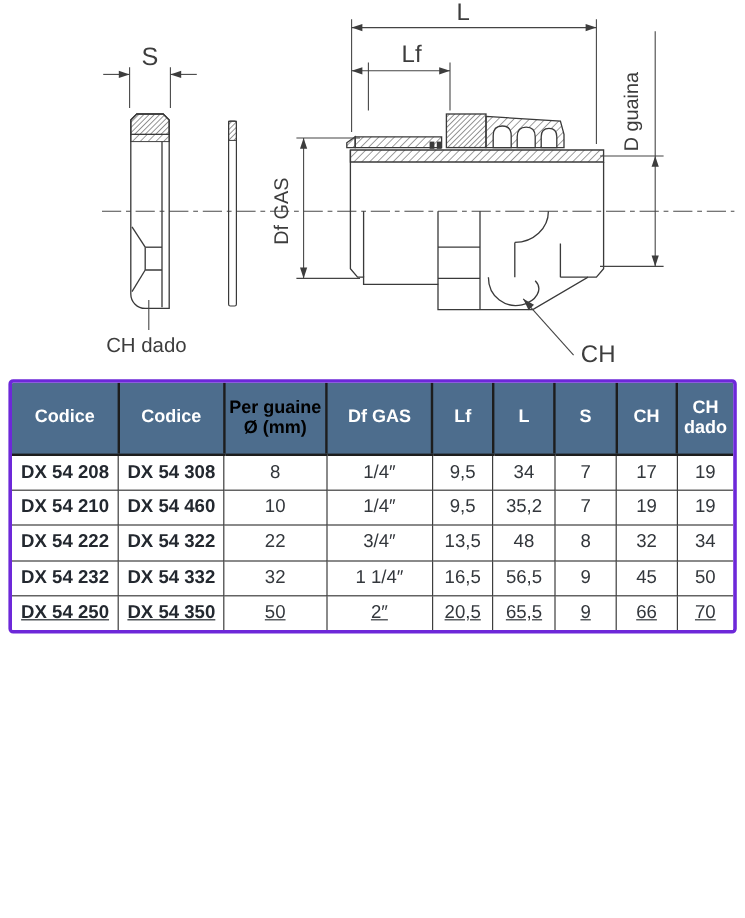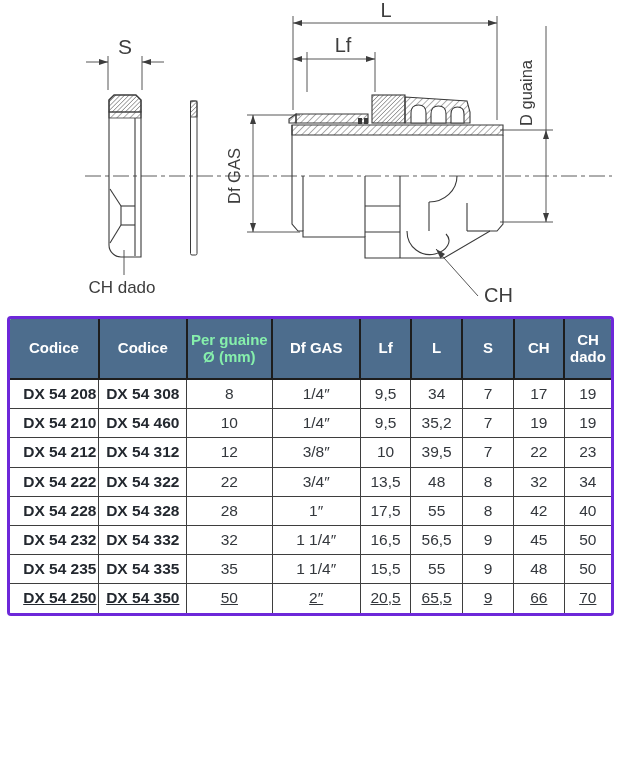--- a/index.html
+++ b/index.html
@@ -20,21 +20,21 @@
     color:#fff;font-weight:bold;font-size:15px;line-height:1.12;
     height:59px;text-align:center;vertical-align:middle;
     border-left:2px solid #1d1d1d;border-bottom:2px solid #1d1d1d;
     white-space:pre-line;padding:0 2px;
   }
   table.dims th:first-child{border-left:none;}
   table.dims td{
     font-size:15.5px;color:#33373c;text-align:center;vertical-align:middle;
     height:28.2px;border:1px solid #3e3e3e;padding:0 2px;background:#fff;
   }
-  table.dims tr td:first-child{border-left:none;text-align:right;}
+  table.dims tr td:first-child{border-left:none;}
   table.dims tr td:last-child{border-right:none;}
   table.dims tr:last-child td{border-bottom:none;text-decoration:underline;}
   table.dims td.code{font-weight:bold;color:#23282f;letter-spacing:0;}
 </style>
 </head>
 <body>
 
 <div class="page">
 
   <svg class="diagram" width="621" height="314" viewBox="0 0 621 314">
@@ -165,21 +165,21 @@
           <col style="width:8.4%">
           <col style="width:8.6%">
         <col style="width:8.5%">
           <col style="width:8.4%">
           <col style="width:7.8%">
       </colgroup>
       <thead>
         <tr>
             <th style="background: rgb(77, 109, 141); color: rgb(255, 255, 255);">Codice</th>
             <th style="background: rgb(77, 109, 141); color: rgb(255, 255, 255);">Codice</th>
-            <th style="background: rgb(77, 109, 141); color: #86efac;">Per guaine
+            <th style="background: rgb(77, 109, 141); color: #000000;">Per guaine
 Ø (mm)</th>
             <th style="background: rgb(77, 109, 141); color: rgb(255, 255, 255);">Df GAS</th>
             <th style="background: rgb(77, 109, 141); color: rgb(255, 255, 255);">Lf</th>
             <th style="background: rgb(77, 109, 141); color: rgb(255, 255, 255);">L</th>
             <th style="background: rgb(77, 109, 141); color: rgb(255, 255, 255);">S</th>
             <th style="background: rgb(77, 109, 141); color: rgb(255, 255, 255);">CH</th>
             <th style="background: rgb(77, 109, 141); color: rgb(255, 255, 255);">CH
 dado</th>
           </tr>
       </thead>
@@ -200,75 +200,42 @@
             <td class="code">DX 54 460</td>
             <td>10</td>
             <td>1/4″</td>
             <td>9,5</td>
             <td>35,2</td>
             <td>7</td>
             <td>19</td>
             <td>19</td>
           </tr>
           <tr>
-            <td class="code">DX 54 212</td>
-            <td class="code">DX 54 312</td>
-            <td>12</td>
-            <td>3/8″</td>
-            <td>10</td>
-            <td>39,5</td>
-            <td>7</td>
-            <td>22</td>
-            <td>23</td>
-          </tr>
-          <tr>
             <td class="code">DX 54 222</td>
             <td class="code">DX 54 322</td>
             <td>22</td>
             <td>3/4″</td>
             <td>13,5</td>
             <td>48</td>
             <td>8</td>
             <td>32</td>
             <td>34</td>
           </tr>
           <tr>
-            <td class="code">DX 54 228</td>
-            <td class="code">DX 54 328</td>
-            <td>28</td>
-            <td>1″</td>
-            <td>17,5</td>
-            <td>55</td>
-            <td>8</td>
-            <td>42</td>
-            <td>40</td>
-          </tr>
-          <tr>
             <td class="code">DX 54 232</td>
             <td class="code">DX 54 332</td>
             <td>32</td>
             <td>1 1/4″</td>
             <td>16,5</td>
             <td>56,5</td>
             <td>9</td>
             <td>45</td>
             <td>50</td>
           </tr>
           <tr>
-            <td class="code">DX 54 235</td>
-            <td class="code">DX 54 335</td>
-            <td>35</td>
-            <td>1 1/4″</td>
-            <td>15,5</td>
-            <td>55</td>
-            <td>9</td>
-            <td>48</td>
-            <td>50</td>
-          </tr>
-          <tr>
             <td class="code">DX 54 250</td>
             <td class="code">DX 54 350</td>
             <td>50</td>
             <td>2″</td>
             <td>20,5</td>
             <td>65,5</td>
             <td>9</td>
             <td>66</td>
             <td>70</td>
           </tr>

